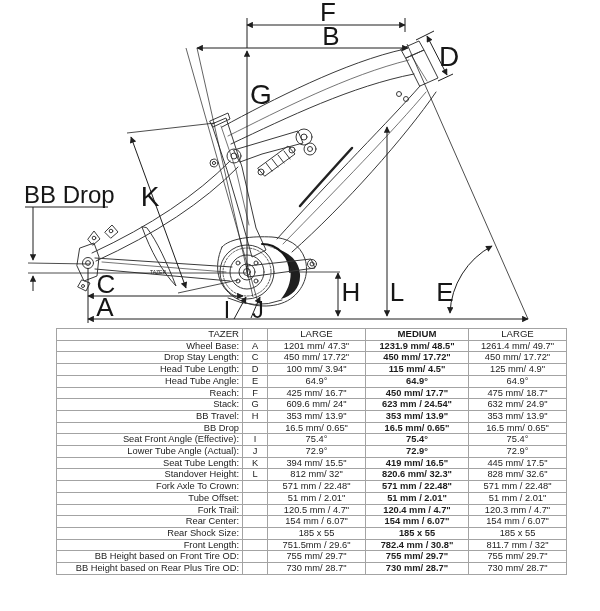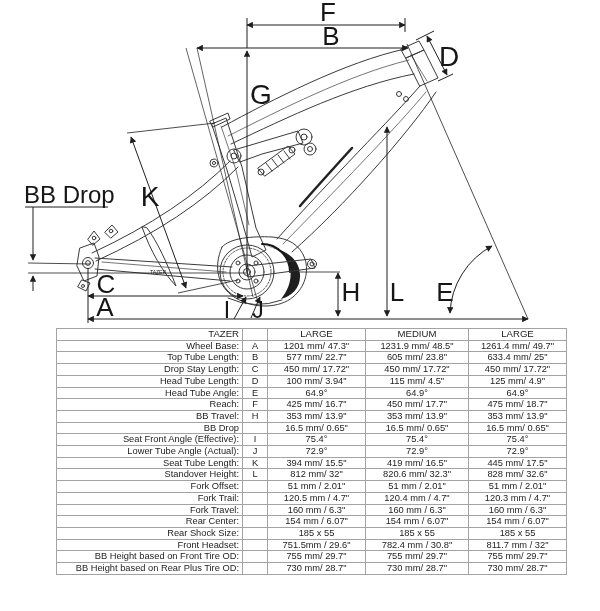--- a/index.html
+++ b/index.html
@@ -6,21 +6,21 @@
   .stage{position:relative;width:600px;height:611px;background:#ffffff;overflow:hidden;
          font-family:"Liberation Sans", sans-serif;color:#1c1c1c;}
   svg text{font-family:"Liberation Sans", sans-serif;fill:#161616;}
   #diagram{position:absolute;left:0;top:0;}
   #geo-table{position:absolute;left:56px;top:328px;width:510px;border-collapse:collapse;table-layout:fixed;}
   #geo-table td,#geo-table th{border:1px solid #a3a3a3;padding:0;height:10.6px;line-height:10.7px;
         font-size:9.3px;font-weight:normal;color:#1c1c1c;white-space:nowrap;overflow:hidden;}
   #geo-table .c-label{width:186px;text-align:right;padding-right:3px;}
   #geo-table .c-letter{width:25px;text-align:center;}
   #geo-table .c-val{width:98px;text-align:center;}
-  #geo-table .c-val-m{width:103px;text-align:center;}
+  #geo-table .c-val-m{width:103px;text-align:center;font-weight:bold;}
   #geo-table thead td{font-size:9.6px;}
 </style>
 </head>
 <body>
 
 <div class="stage">
 
 <svg id="diagram" width="600" height="330" viewBox="0 0 600 330">
   <defs>
     <marker id="ah" viewBox="0 0 10 10" refX="9" refY="5" markerWidth="9" markerHeight="6.5" orient="auto-start-reverse">
@@ -188,27 +188,20 @@
   </thead>
   <tbody>
         <tr>
     <td class="c-label">Wheel Base:</td>
     <td class="c-letter">A</td>
     <td class="c-val">1201 mm/ 47.3"</td>
     <td class="c-val-m">1231.9 mm/ 48.5"</td>
     <td class="c-val">1261.4 mm/ 49.7"</td>
   </tr>
         <tr>
-    <td class="c-label">Top Tube Length:</td>
-    <td class="c-letter">B</td>
-    <td class="c-val">577 mm/ 22.7"</td>
-    <td class="c-val-m">605 mm/ 23.8"</td>
-    <td class="c-val">633.4 mm/ 25"</td>
-  </tr>
-        <tr>
     <td class="c-label">Drop Stay Length:</td>
     <td class="c-letter">C</td>
     <td class="c-val">450 mm/ 17.72"</td>
     <td class="c-val-m">450 mm/ 17.72"</td>
     <td class="c-val">450 mm/ 17.72"</td>
   </tr>
         <tr>
     <td class="c-label">Head Tube Length:</td>
     <td class="c-letter">D</td>
     <td class="c-val">100 mm/ 3.94"</td>
@@ -223,20 +216,27 @@
     <td class="c-val">64.9°</td>
   </tr>
         <tr>
     <td class="c-label">Reach:</td>
     <td class="c-letter">F</td>
     <td class="c-val">425 mm/ 16.7"</td>
     <td class="c-val-m">450 mm/ 17.7"</td>
     <td class="c-val">475 mm/ 18.7"</td>
   </tr>
         <tr>
+    <td class="c-label">Stack:</td>
+    <td class="c-letter">G</td>
+    <td class="c-val">609.6 mm/ 24"</td>
+    <td class="c-val-m">623 mm / 24.54"</td>
+    <td class="c-val">632 mm/ 24.9"</td>
+  </tr>
+        <tr>
     <td class="c-label">BB Travel:</td>
     <td class="c-letter">H</td>
     <td class="c-val">353 mm/ 13.9"</td>
     <td class="c-val-m">353 mm/ 13.9"</td>
     <td class="c-val">353 mm/ 13.9"</td>
   </tr>
         <tr>
     <td class="c-label">BB Drop</td>
     <td class="c-letter"></td>
     <td class="c-val">16.5 mm/ 0.65"</td>
@@ -265,56 +265,56 @@
     <td class="c-val">445 mm/ 17.5"</td>
   </tr>
         <tr>
     <td class="c-label">Standover Height:</td>
     <td class="c-letter">L</td>
     <td class="c-val">812 mm/ 32"</td>
     <td class="c-val-m">820.6 mm/ 32.3"</td>
     <td class="c-val">828 mm/ 32.6"</td>
   </tr>
         <tr>
-    <td class="c-label">Fork Offset:</td>
+    <td class="c-label">Fork Axle To Crown:</td>
+    <td class="c-letter"></td>
+    <td class="c-val">571 mm / 22.48"</td>
+    <td class="c-val-m">571 mm / 22.48"</td>
+    <td class="c-val">571 mm / 22.48"</td>
+  </tr>
+        <tr>
+    <td class="c-label">Tube Offset:</td>
     <td class="c-letter"></td>
     <td class="c-val">51 mm / 2.01"</td>
     <td class="c-val-m">51 mm / 2.01"</td>
     <td class="c-val">51 mm / 2.01"</td>
   </tr>
         <tr>
     <td class="c-label">Fork Trail:</td>
     <td class="c-letter"></td>
     <td class="c-val">120.5 mm / 4.7"</td>
     <td class="c-val-m">120.4 mm / 4.7"</td>
     <td class="c-val">120.3 mm / 4.7"</td>
   </tr>
         <tr>
-    <td class="c-label">Fork Travel:</td>
-    <td class="c-letter"></td>
-    <td class="c-val">160 mm / 6.3"</td>
-    <td class="c-val-m">160 mm / 6.3"</td>
-    <td class="c-val">160 mm / 6.3"</td>
-  </tr>
-        <tr>
     <td class="c-label">Rear Center:</td>
     <td class="c-letter"></td>
     <td class="c-val">154 mm / 6.07"</td>
     <td class="c-val-m">154 mm / 6.07"</td>
     <td class="c-val">154 mm / 6.07"</td>
   </tr>
         <tr>
     <td class="c-label">Rear Shock Size:</td>
     <td class="c-letter"></td>
     <td class="c-val">185 x 55</td>
     <td class="c-val-m">185 x 55</td>
     <td class="c-val">185 x 55</td>
   </tr>
         <tr>
-    <td class="c-label">Front Headset:</td>
+    <td class="c-label">Front Length:</td>
     <td class="c-letter"></td>
     <td class="c-val">751.5mm / 29.6"</td>
     <td class="c-val-m">782.4 mm / 30.8"</td>
     <td class="c-val">811.7 mm / 32"</td>
   </tr>
         <tr>
     <td class="c-label">BB Height based on Front Tire OD:</td>
     <td class="c-letter"></td>
     <td class="c-val">755 mm/ 29.7"</td>
     <td class="c-val-m">755 mm/ 29.7"</td>

